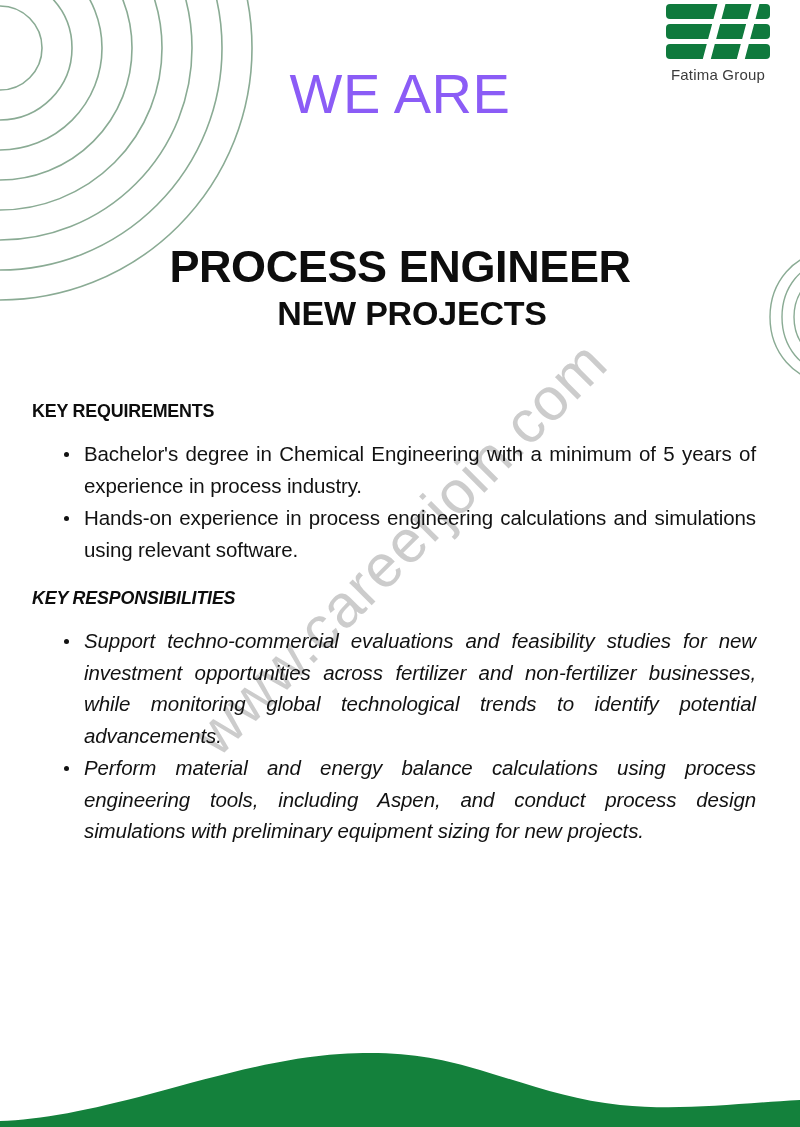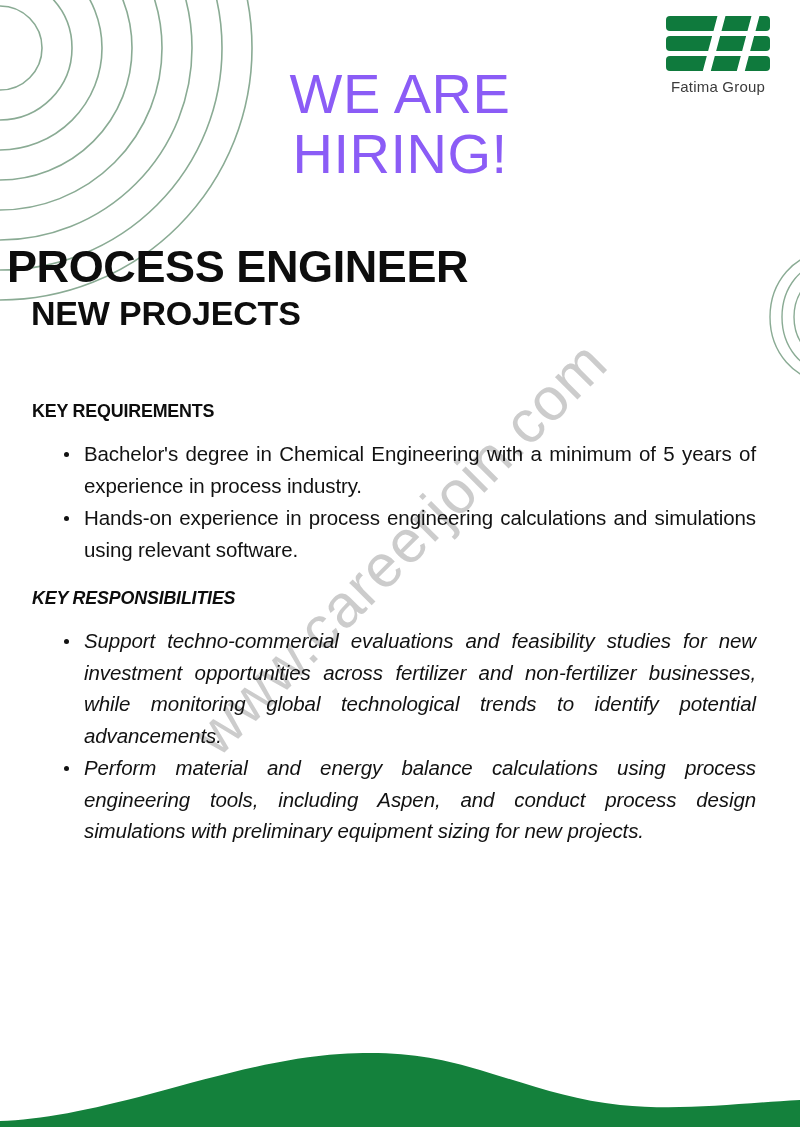--- a/index.html
+++ b/index.html
@@ -35,21 +35,21 @@
   .arcs-right {
     right: -72px;
     top: 252px;
     width: 150px;
     height: 130px;
   }
 
   
   .logo-block {
     position: absolute;
-    top: 14px;
+    top: 2px;
     right: 22px;
     width: 120px;
     text-align: center;
   }
   .logo-mark {
     width: 104px;
     height: 60px;
     margin: 0 auto;
     display: block;
   }
@@ -75,22 +75,23 @@
     letter-spacing: 0.5px;
     color: #8b5cf6;
     font-family: "Liberation Sans", sans-serif;
   }
   .headline .hl-line { display: block; }
 
   
   .job-title-wrap {
     position: absolute;
     top: 243px;
-    left: 7px;
+    left: 0;
     right: 0;
+    text-align: center;
   }
   .job-title {
     display: block;
     font-size: 45px;
     font-weight: bold;
     letter-spacing: -0.4px;
     color: #0d0d0d;
     line-height: 1.05;
     font-family: "Liberation Sans", sans-serif;
   }
@@ -220,21 +221,20 @@
         <rect x="0" y="2" width="104" height="15" rx="4"></rect>
         <rect x="0" y="22" width="104" height="15" rx="4"></rect>
         <rect x="0" y="42" width="104" height="15" rx="4"></rect>
       </g>
     </svg>
     <div class="logo-word">Fatima Group</div>
   </div>
 
   <div class="headline">
     <span class="hl-line">WE ARE</span>
-    <span class="hl-line">HIRING!</span>
   </div>
 
   <div class="job-title-wrap">
     <span class="job-title">PROCESS ENGINEER</span>
     <span class="job-subtitle">NEW PROJECTS</span>
   </div>
 
   <div class="watermark">www.careerjoin.com</div>
 
   <div class="content">

